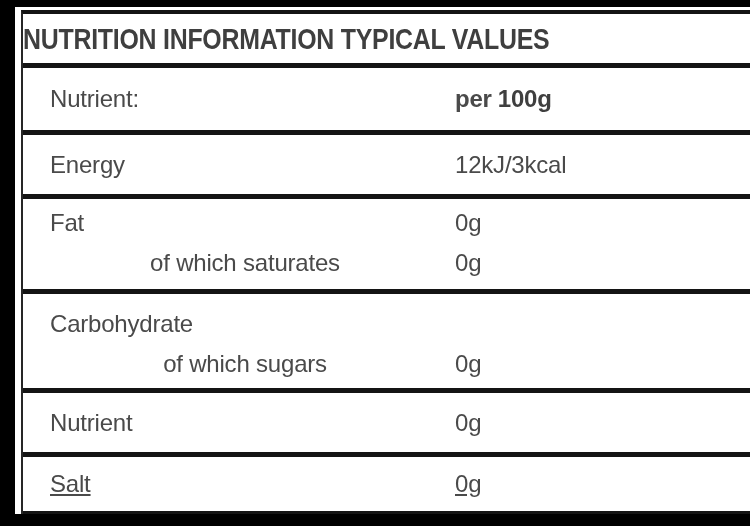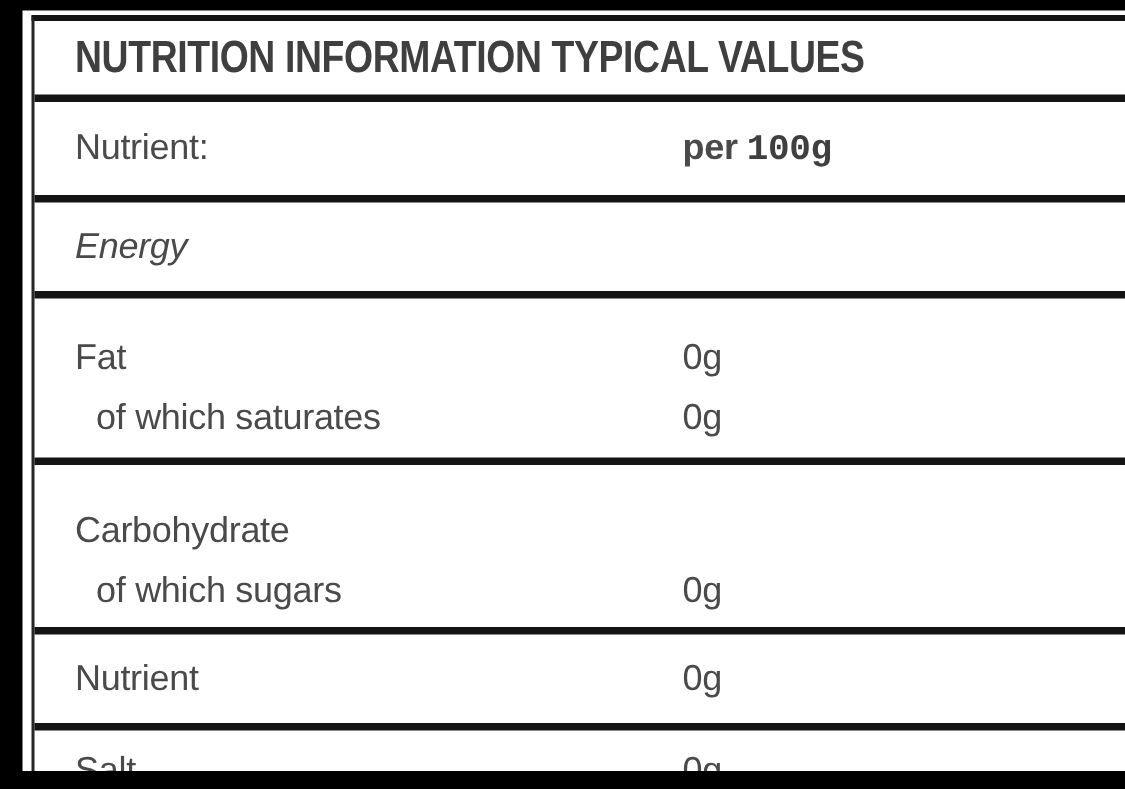--- a/index.html
+++ b/index.html
@@ -35,21 +35,20 @@
   }
   .sec{
     border-bottom:5px solid var(--line);
     font-size:24px;
     letter-spacing:-0.2px;
   }
   .sec-header{
     height:49px;
     display:flex;
     align-items:center;
-    padding-left:27px;
   }
   .title{
     font-weight:700;
     font-size:30px;
     color:var(--title);
     white-space:nowrap;
     letter-spacing:-0.3px;
     display:inline-block;
     transform:scaleX(0.83);
     transform-origin:left center;
@@ -60,29 +59,29 @@
   }
   .row.full{
     height:100%;
     align-items:center;
   }
   .row.line{
     height:40px;
     align-items:center;
   }
   .sec-nutrient{height:62px;}
-  .sec-energy{height:59px;font-style:italic;}
-  .sec-fat{height:86px;padding-top:20px;}
-  .sec-carb{height:84px;padding-top:24px;}
+  .sec-energy{height:59px;}
+  .sec-fat{height:86px;padding-top:4px;}
+  .sec-carb{height:84px;padding-top:10px;}
   .sec-protein{height:59px;}
   .sec-salt{height:54px;border-bottom:4px solid var(--line);text-decoration:underline;}
   .cell-label{padding-left:27px;white-space:nowrap;}
-  .cell-label.indent{padding-left:41px;}
+  .cell-label.indent{padding-left:41px;text-align:center;}
   .cell-value{padding-left:29px;white-space:nowrap;}
-  .bold{font-weight:700;color:var(--title);font-family:Liberation Mono, monospace;}
+  .bold{font-weight:700;color:var(--title);}
   .per-prefix{margin-right:6px;font-weight:bold;}
 </style>
 </head>
 <body>
 
 <div class="sheet">
   <div class="ntable">
 
     <div class="sec sec-header">
       <span class="title">NUTRITION INFORMATION TYPICAL VALUES</span>
@@ -91,20 +90,21 @@
     <div class="sec sec-nutrient">
       <div class="row full">
         <div class="cell-label">Nutrient:</div>
         <div class="cell-value"><span class="per-prefix">per</span><span class="bold">100g</span></div>
       </div>
     </div>
 
     <div class="sec sec-energy">
       <div class="row full">
         <div class="cell-label">Energy</div>
+        <div class="cell-value">12kJ/3kcal</div>
       </div>
     </div>
 
     <div class="sec sec-fat">
       <div class="row line">
         <div class="cell-label">Fat</div>
         <div class="cell-value">0g</div>
       </div>
       <div class="row line">
         <div class="cell-label indent">of which saturates</div>

